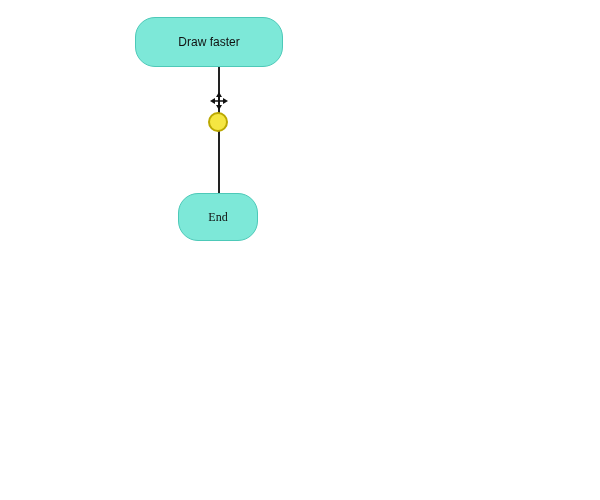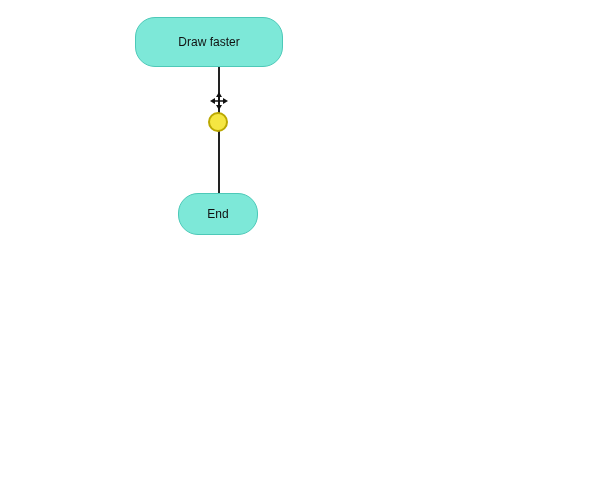--- a/index.html
+++ b/index.html
@@ -34,23 +34,24 @@
 
     .node-draw-faster {
       width: 148px;
       height: 50px;
       left: 135px;
       top: 17px;
     }
 
     .node-end {
       width: 80px;
-      height: 42px;
+      height: 48px;
       left: 178px;
       top: 193px;
+      font-family: Liberation Serif, serif;
     }
 
     
     .connector-line {
       position: absolute;
       left: 218px;
       top: 67px;
       width: 2px;
       height: 126px;
       background: #222;

